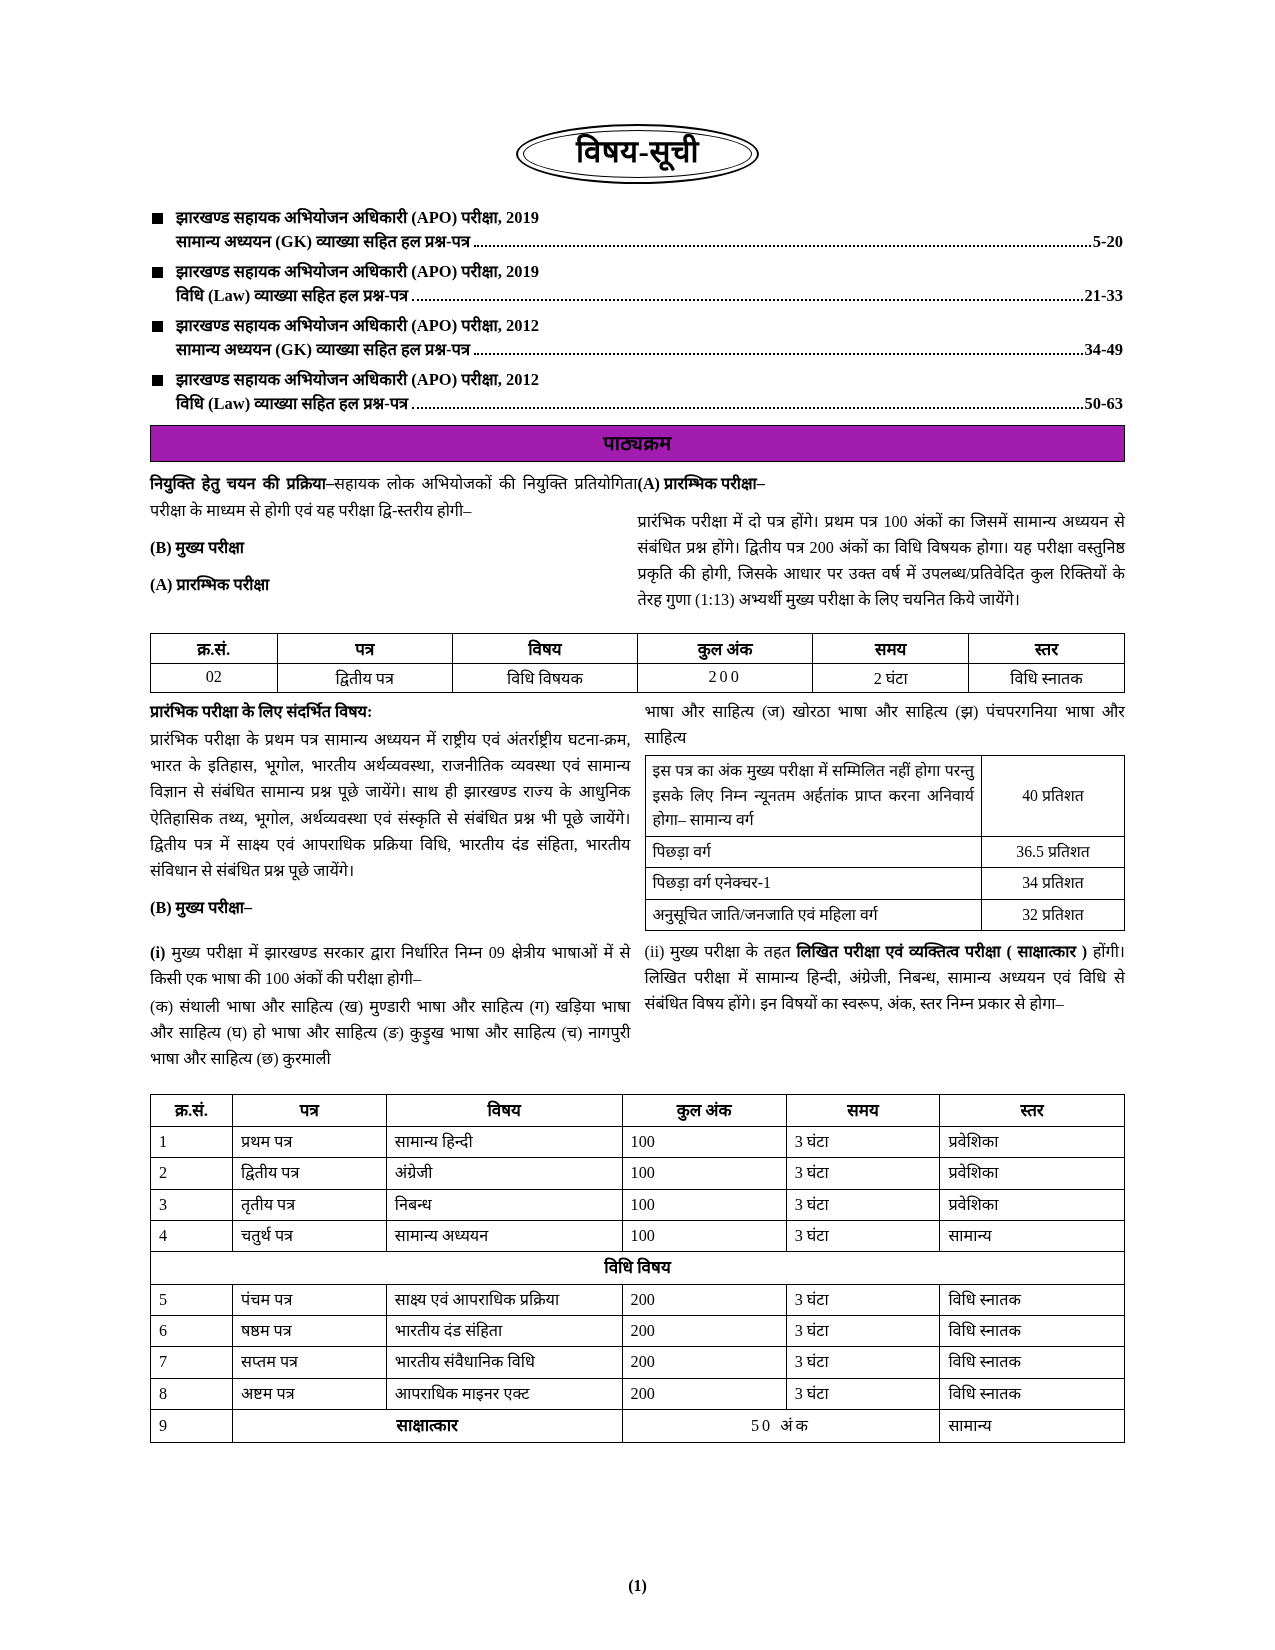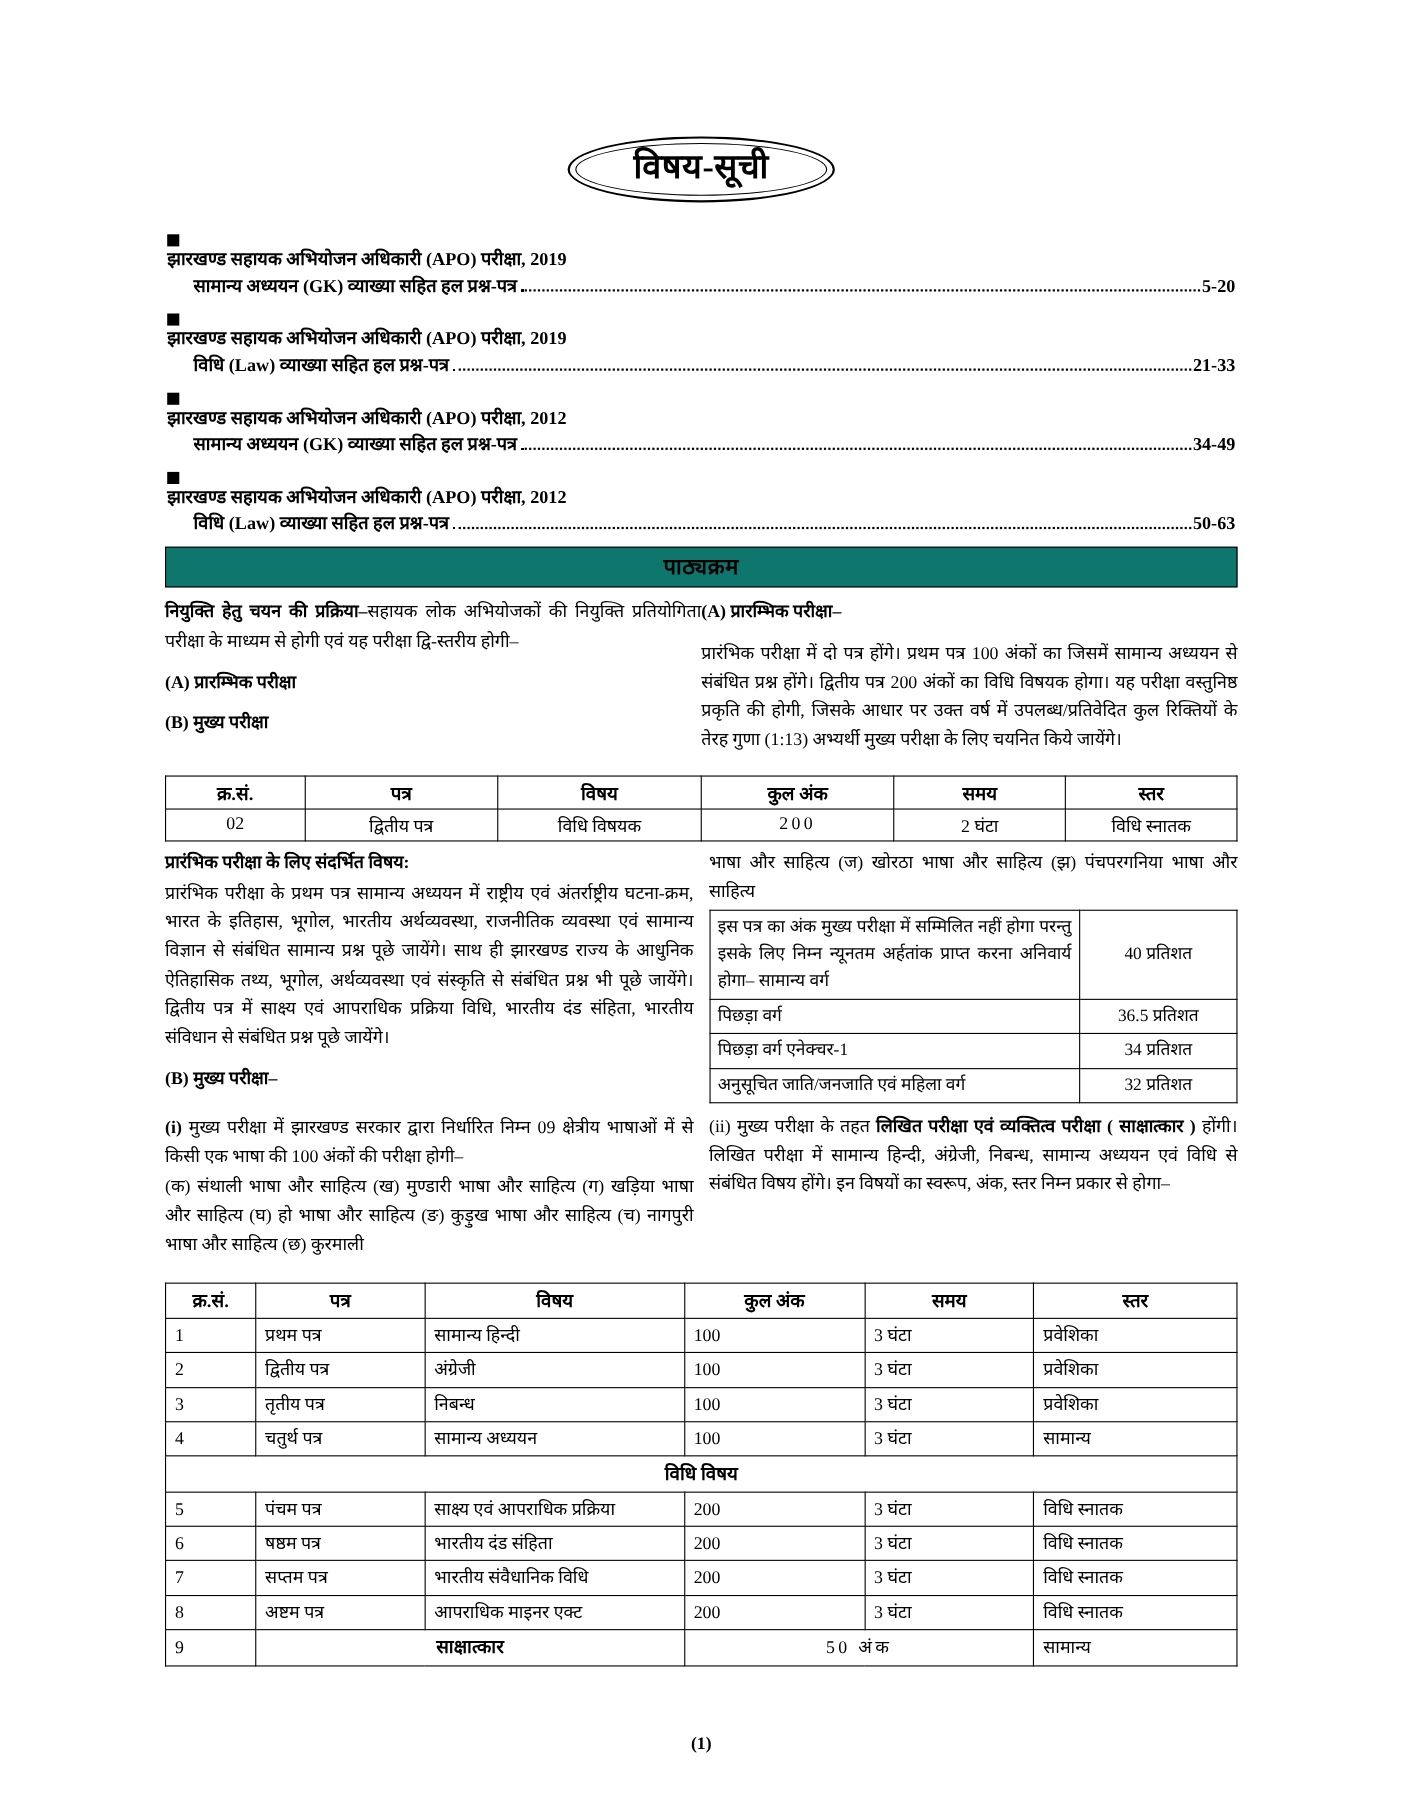--- a/index.html
+++ b/index.html
@@ -55,21 +55,20 @@
   }
   .toc-item {
     margin-bottom: 6px;
   }
   .toc-line1 {
     font-size: 16.5px;
     font-weight: bold;
     display: flex;
     align-items: flex-start;
     line-height: 1.45;
-    flex-direction: column;
   }
   .bullet-sq {
     width: 11px;
     height: 11px;
     background: #000;
     display: inline-block;
     margin-right: 13px;
     margin-top: 7px;
     flex: 0 0 auto;
   }
@@ -87,21 +86,21 @@
     margin: 0 2px 5px 4px;
     height: 0;
   }
   .pg {
     white-space: nowrap;
   }
 
   
   .band {
     margin: 10px 138px 0 138px;
-    background: #0f766e;
+    background: #a21caf;
     border: 1.6px solid #000;
     text-align: center;
     font-size: 20px;
     font-weight: bold;
     padding: 3px 0 5px 0;
     letter-spacing: 0.5px;
   }
 
   
   .cols {
@@ -255,22 +254,22 @@
     </div>
   </div>
 
   <div class="band">पाठ्यक्रम</div>
 
   <div class="cols">
     <div class="col">
       <p>
         <span class="b">नियुक्ति हेतु चयन की प्रक्रिया–</span><span>सहायक लोक अभियोजकों की नियुक्ति प्रतियोगिता परीक्षा के माध्यम से होगी एवं यह परीक्षा द्वि-स्तरीय होगी–</span>
       </p>
+      <p class="b">(B) मुख्य परीक्षा</p>
       <p class="b">(A) प्रारम्भिक परीक्षा</p>
-      <p class="b">(B) मुख्य परीक्षा</p>
     </div>
     <div class="col">
       <p class="b">(A) प्रारम्भिक परीक्षा–</p>
       <p>प्रारंभिक परीक्षा में दो पत्र होंगे। प्रथम पत्र 100 अंकों का जिसमें सामान्य अध्ययन से संबंधित प्रश्न होंगे। द्वितीय पत्र 200 अंकों का विधि विषयक होगा। यह परीक्षा वस्तुनिष्ठ प्रकृति की होगी, जिसके आधार पर उक्त वर्ष में उपलब्ध/प्रतिवेदित कुल रिक्तियों के तेरह गुणा (1:13) अभ्यर्थी मुख्य परीक्षा के लिए चयनित किये जायेंगे।</p>
     </div>
   </div>
 
   <table class="grid">
     <thead>
       <tr>

